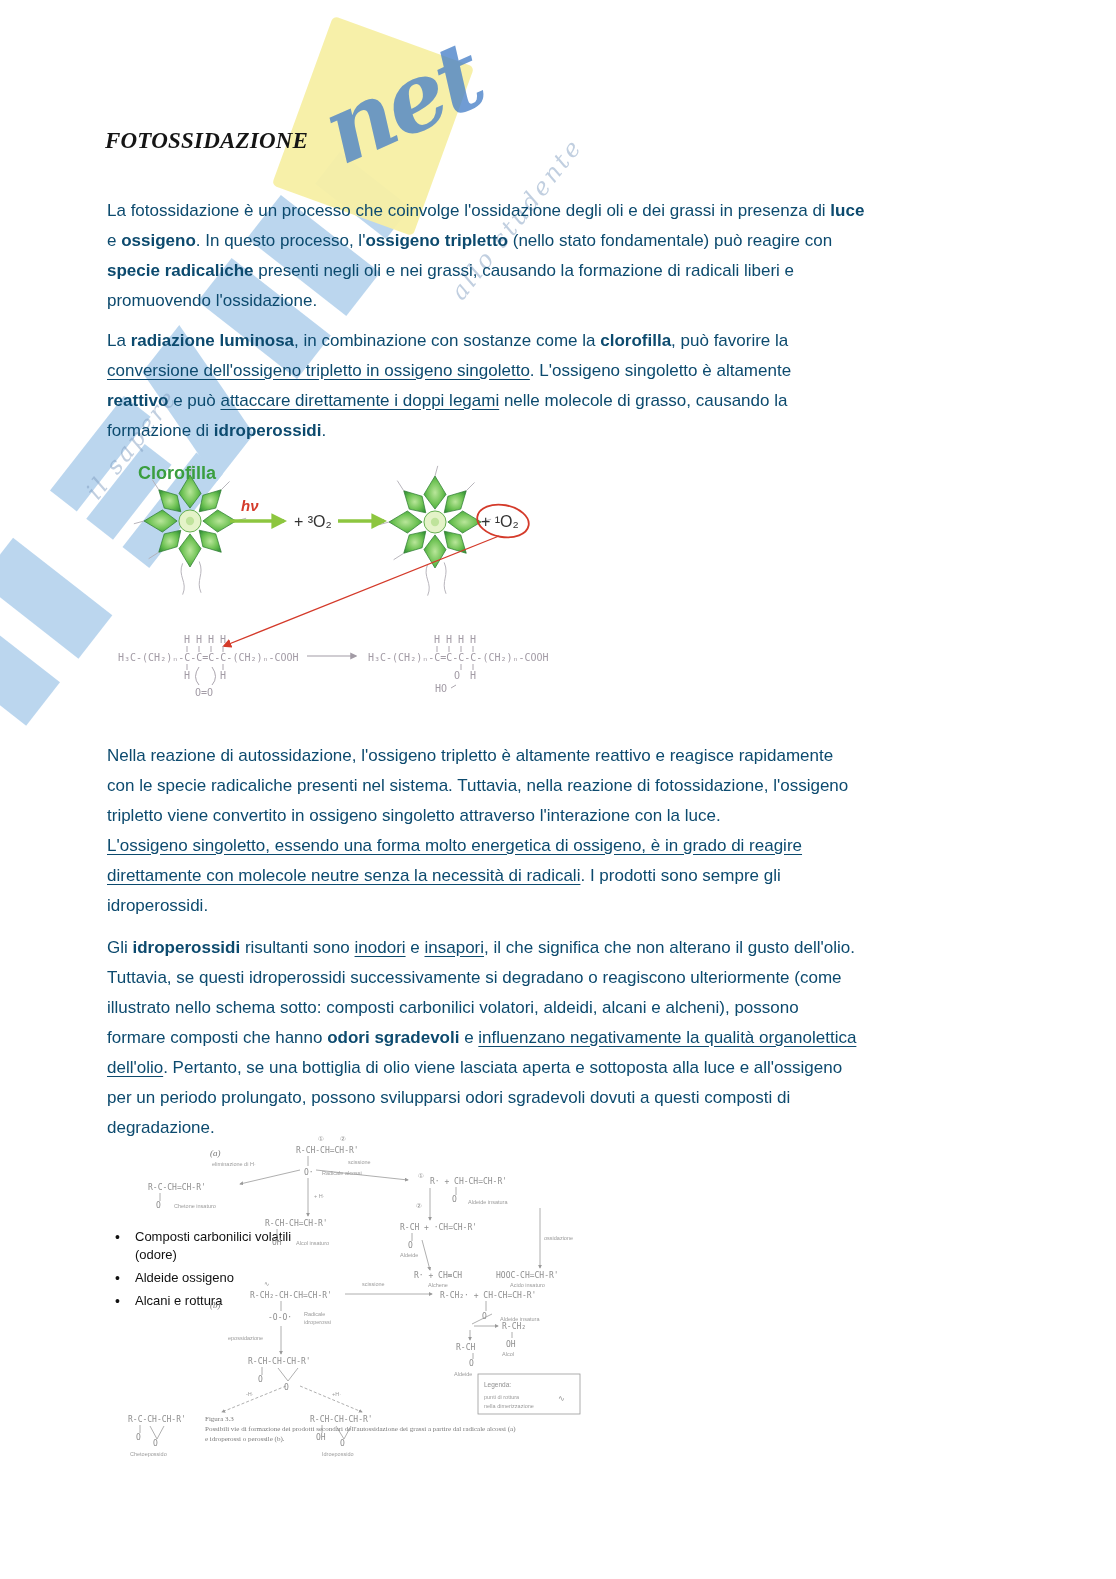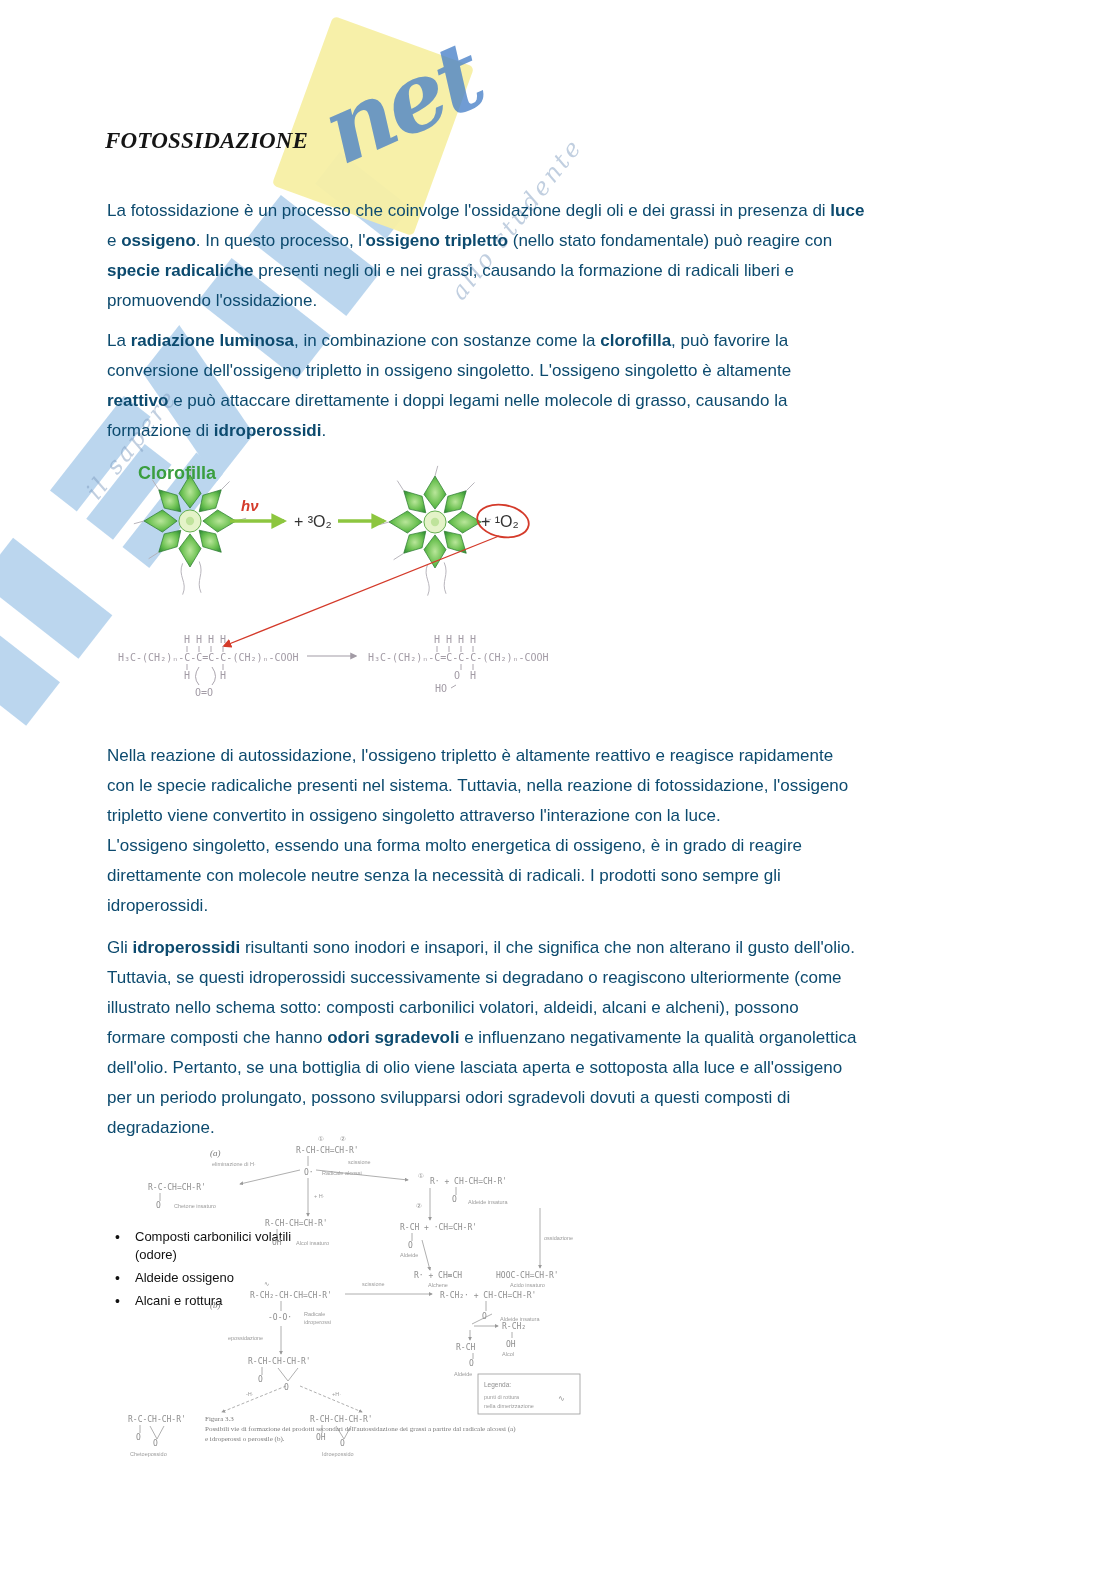--- a/index.html
+++ b/index.html
@@ -16,21 +16,21 @@
            letter-spacing:3px;white-space:nowrap;}
   .wm-frag-left{left:66px;top:430px;transform:rotate(-52deg);}
   .wm-frag-right{left:418px;top:205px;transform:rotate(-52deg);}
   
   .content{position:absolute;inset:0;z-index:1;}
   .title{position:absolute;left:105px;top:128px;margin:0;font-size:23px;font-weight:bold;
          font-style:italic;color:#151515;letter-spacing:.2px;font-family:Liberation Serif, serif;}
   .para{position:absolute;left:107px;width:965px;font-size:17px;line-height:30px;color:#0c4a6e;}
   #p1{top:179px}#p2{top:309px}#p3{top:724px}#p4{top:916px}
   .b{font-weight:bold}
-  .u{text-underline-offset:3px;}
+  .u{text-decoration:underline;text-underline-offset:3px;}
   
   .svg1{position:absolute;left:100px;top:455px;}
   .svg2{position:absolute;left:100px;top:1128px;}
   
   .wlabel{font:bold 18px "Liberation Sans",sans-serif;fill:#3a9e3f;}
   .hv{font:italic bold 15px "Liberation Sans",sans-serif;fill:#d43a2a;}
   .o2{font:16px "Liberation Sans",sans-serif;fill:#333;}
   .chem{font:10px "DejaVu Sans Mono",monospace;fill:#a29ba5;}
   .s8{font:8px "DejaVu Sans Mono",monospace;fill:#8f8f8f;}
   .s6{font:6.5px "Liberation Sans",sans-serif;fill:#8f8f8f;}

